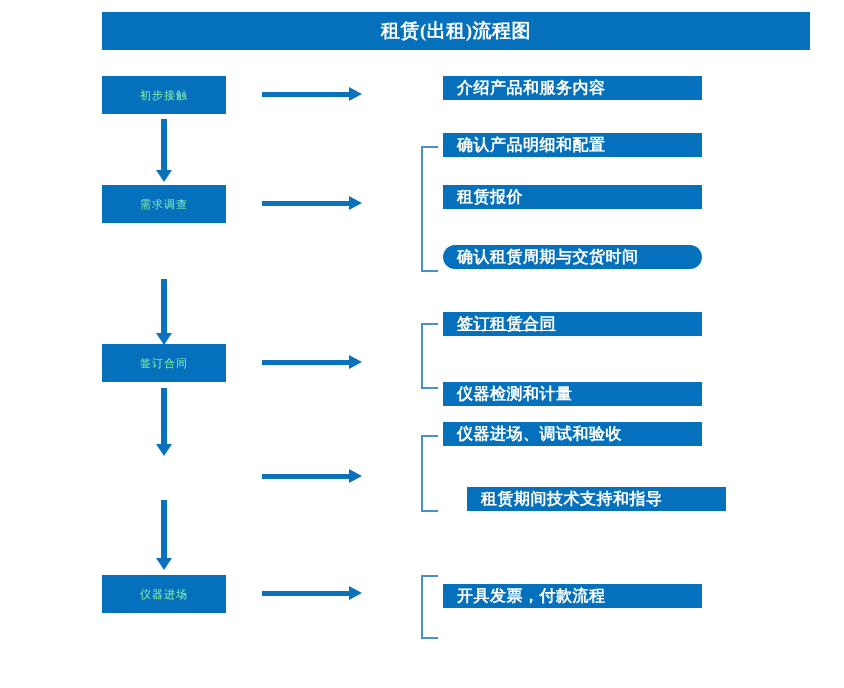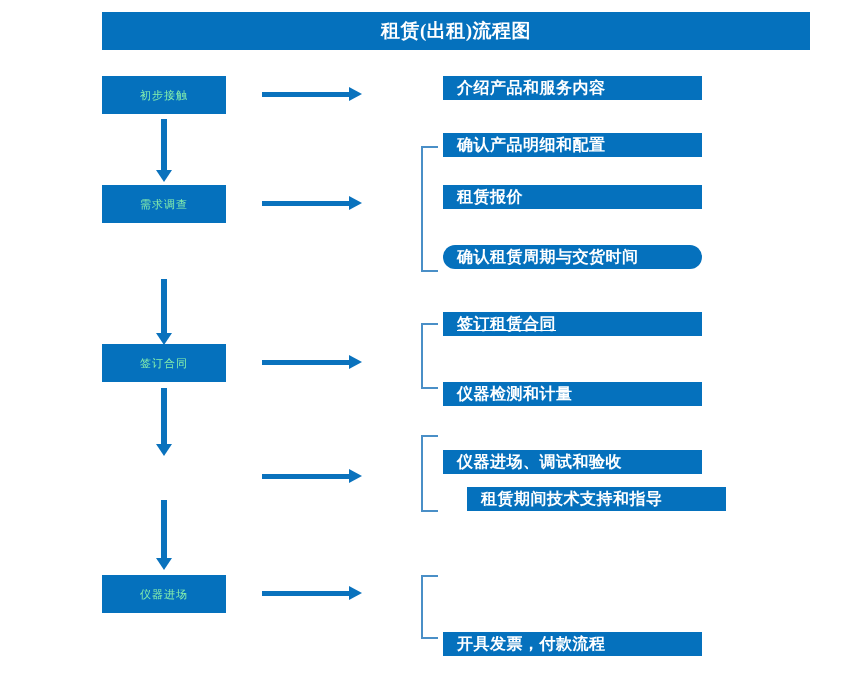--- a/index.html
+++ b/index.html
@@ -184,32 +184,32 @@
   </div>
 
 
   <div class="arrow-right" style="left:262px; top:469px;">
     <div class="shaft"></div>
     <div class="head"></div>
   </div>
 
   <div class="bracket" style="top:435px; height:77px;"></div>
 
-  <div class="detail-box" style="top:422px;margin-top:28px;">仪器进场、调试和验收</div>
+  <div class="detail-box" style="top:422px;">仪器进场、调试和验收</div>
   <div class="detail-box" style="top:487px;margin-left:24px;">租赁期间技术支持和指导</div>
 
   <div class="arrow-down" style="left:156px; top:500px; height:70px;">
     <div class="shaft" style="height:58px;"></div>
     <div class="head"></div>
   </div>
 
   <div class="stage-box" style="left:102px; top:575px;">仪器进场</div>
 
   <div class="arrow-right" style="left:262px; top:586px;">
     <div class="shaft"></div>
     <div class="head"></div>
   </div>
 
   <div class="bracket" style="top:575px; height:64px;"></div>
 
-  <div class="detail-box" style="top:632px;">开具发票，付款流程</div>
+  <div class="detail-box" style="top:584px;">开具发票，付款流程</div>
 
 </div>
 
 </body></html>

